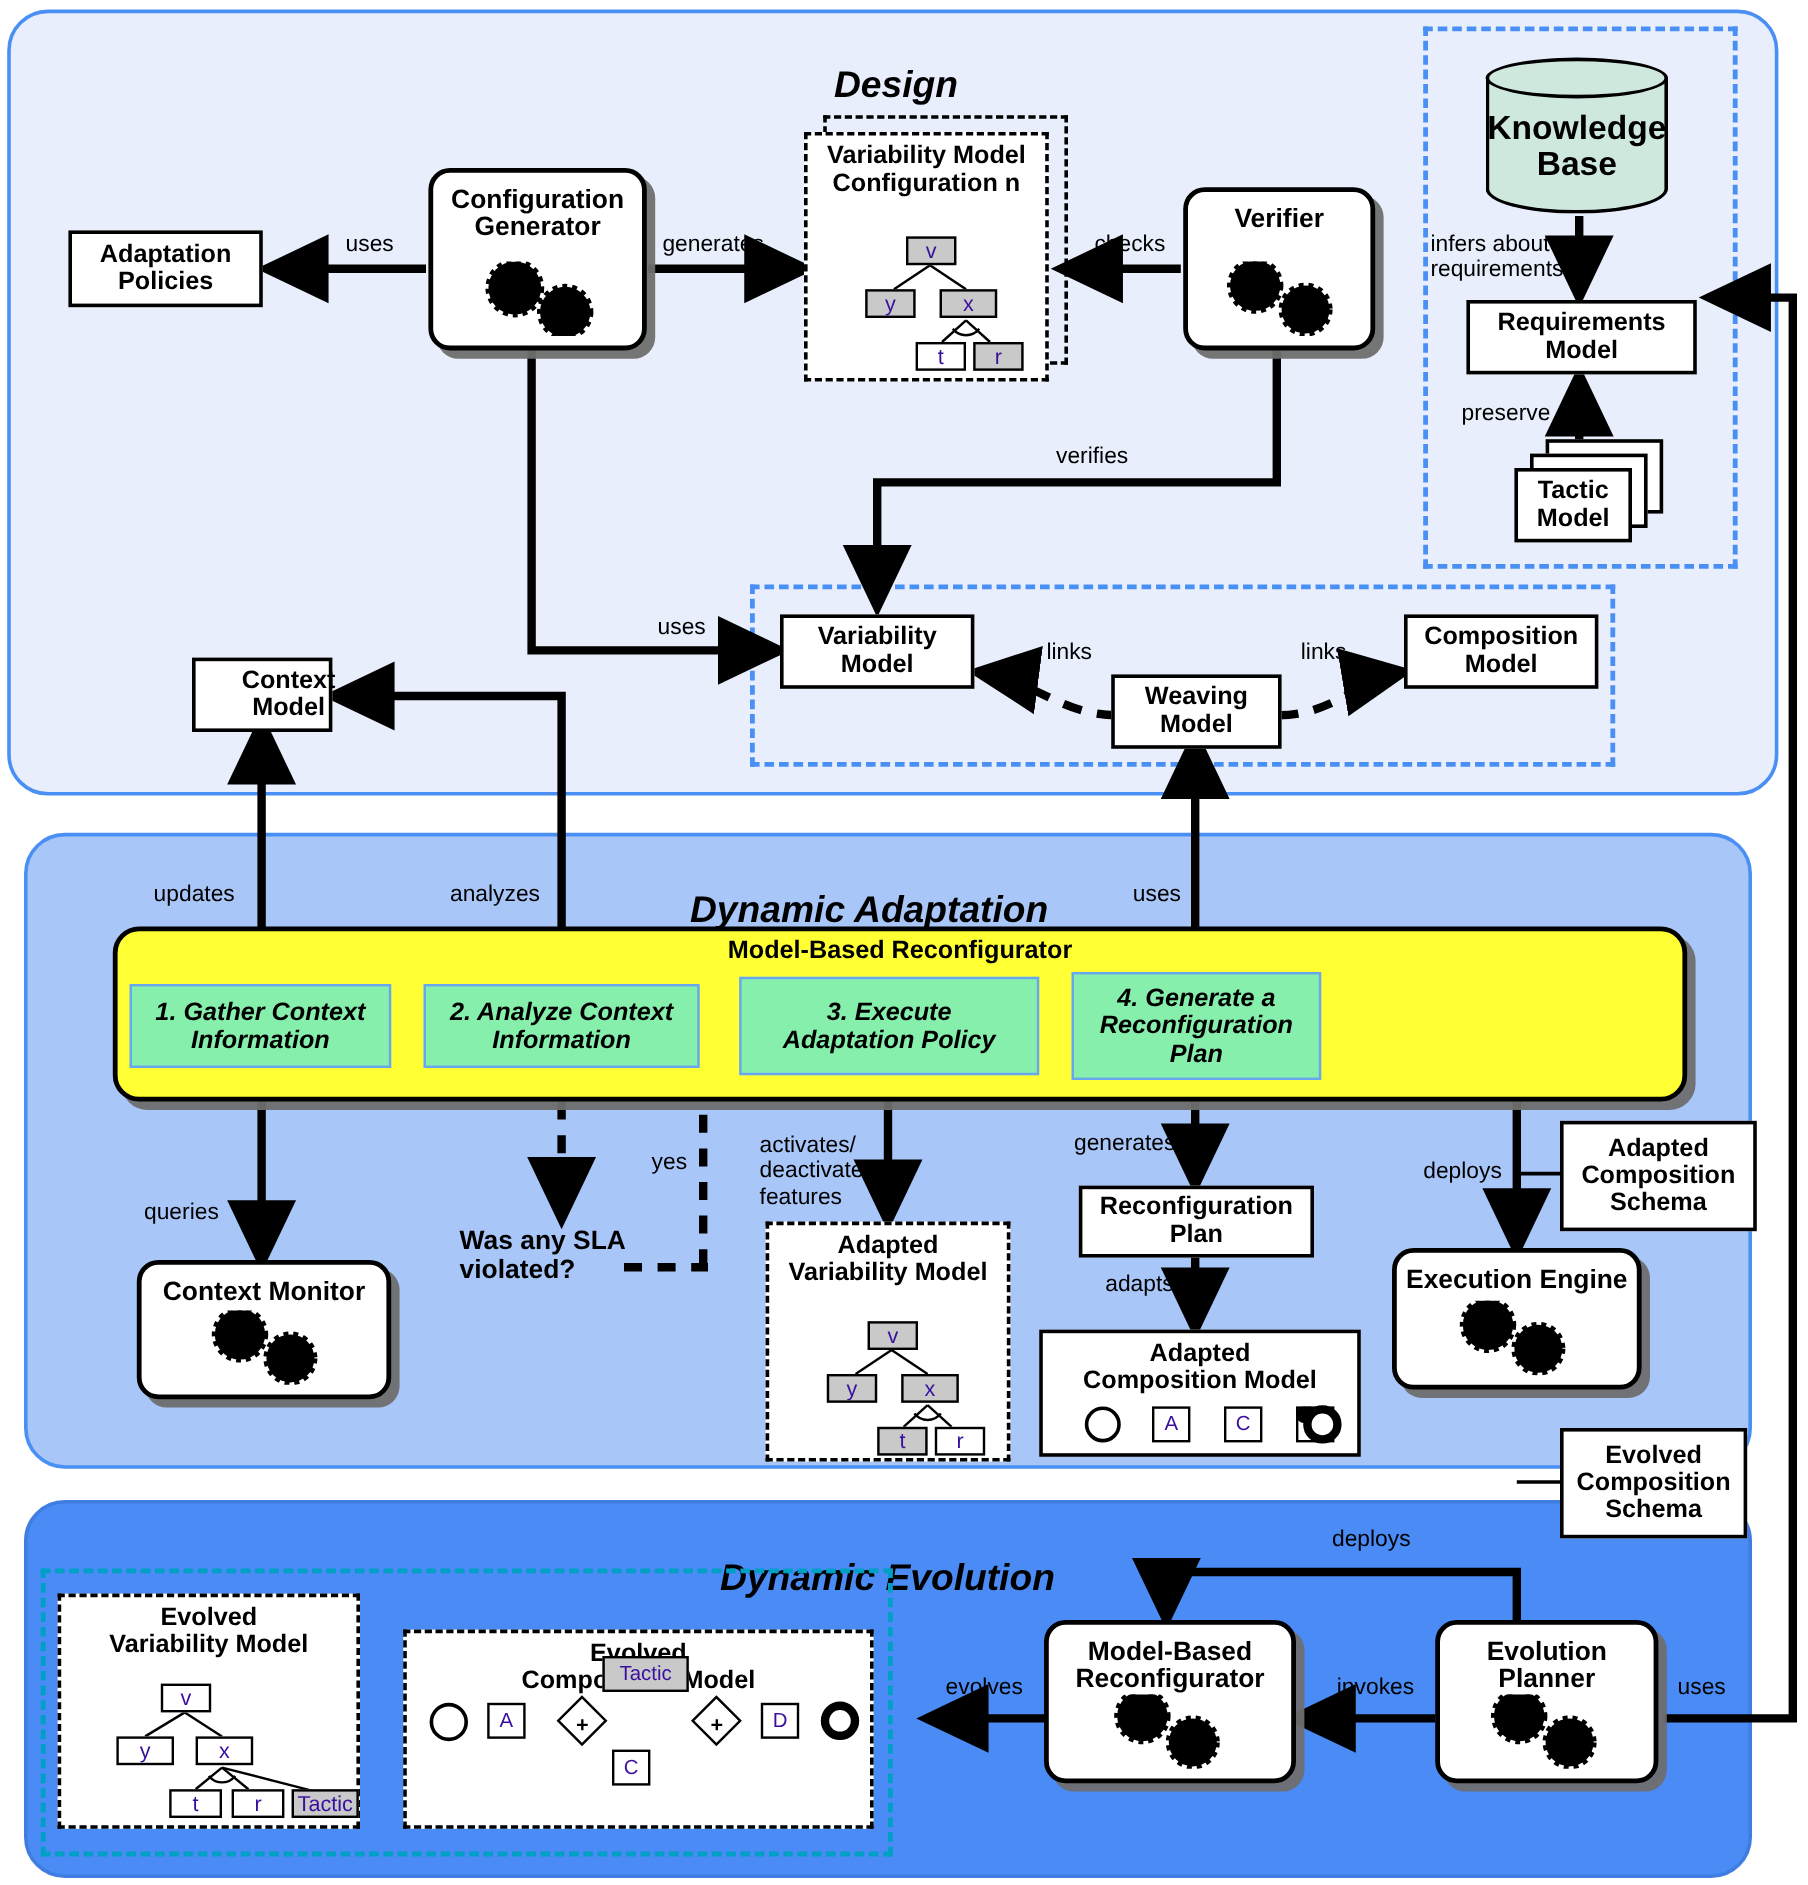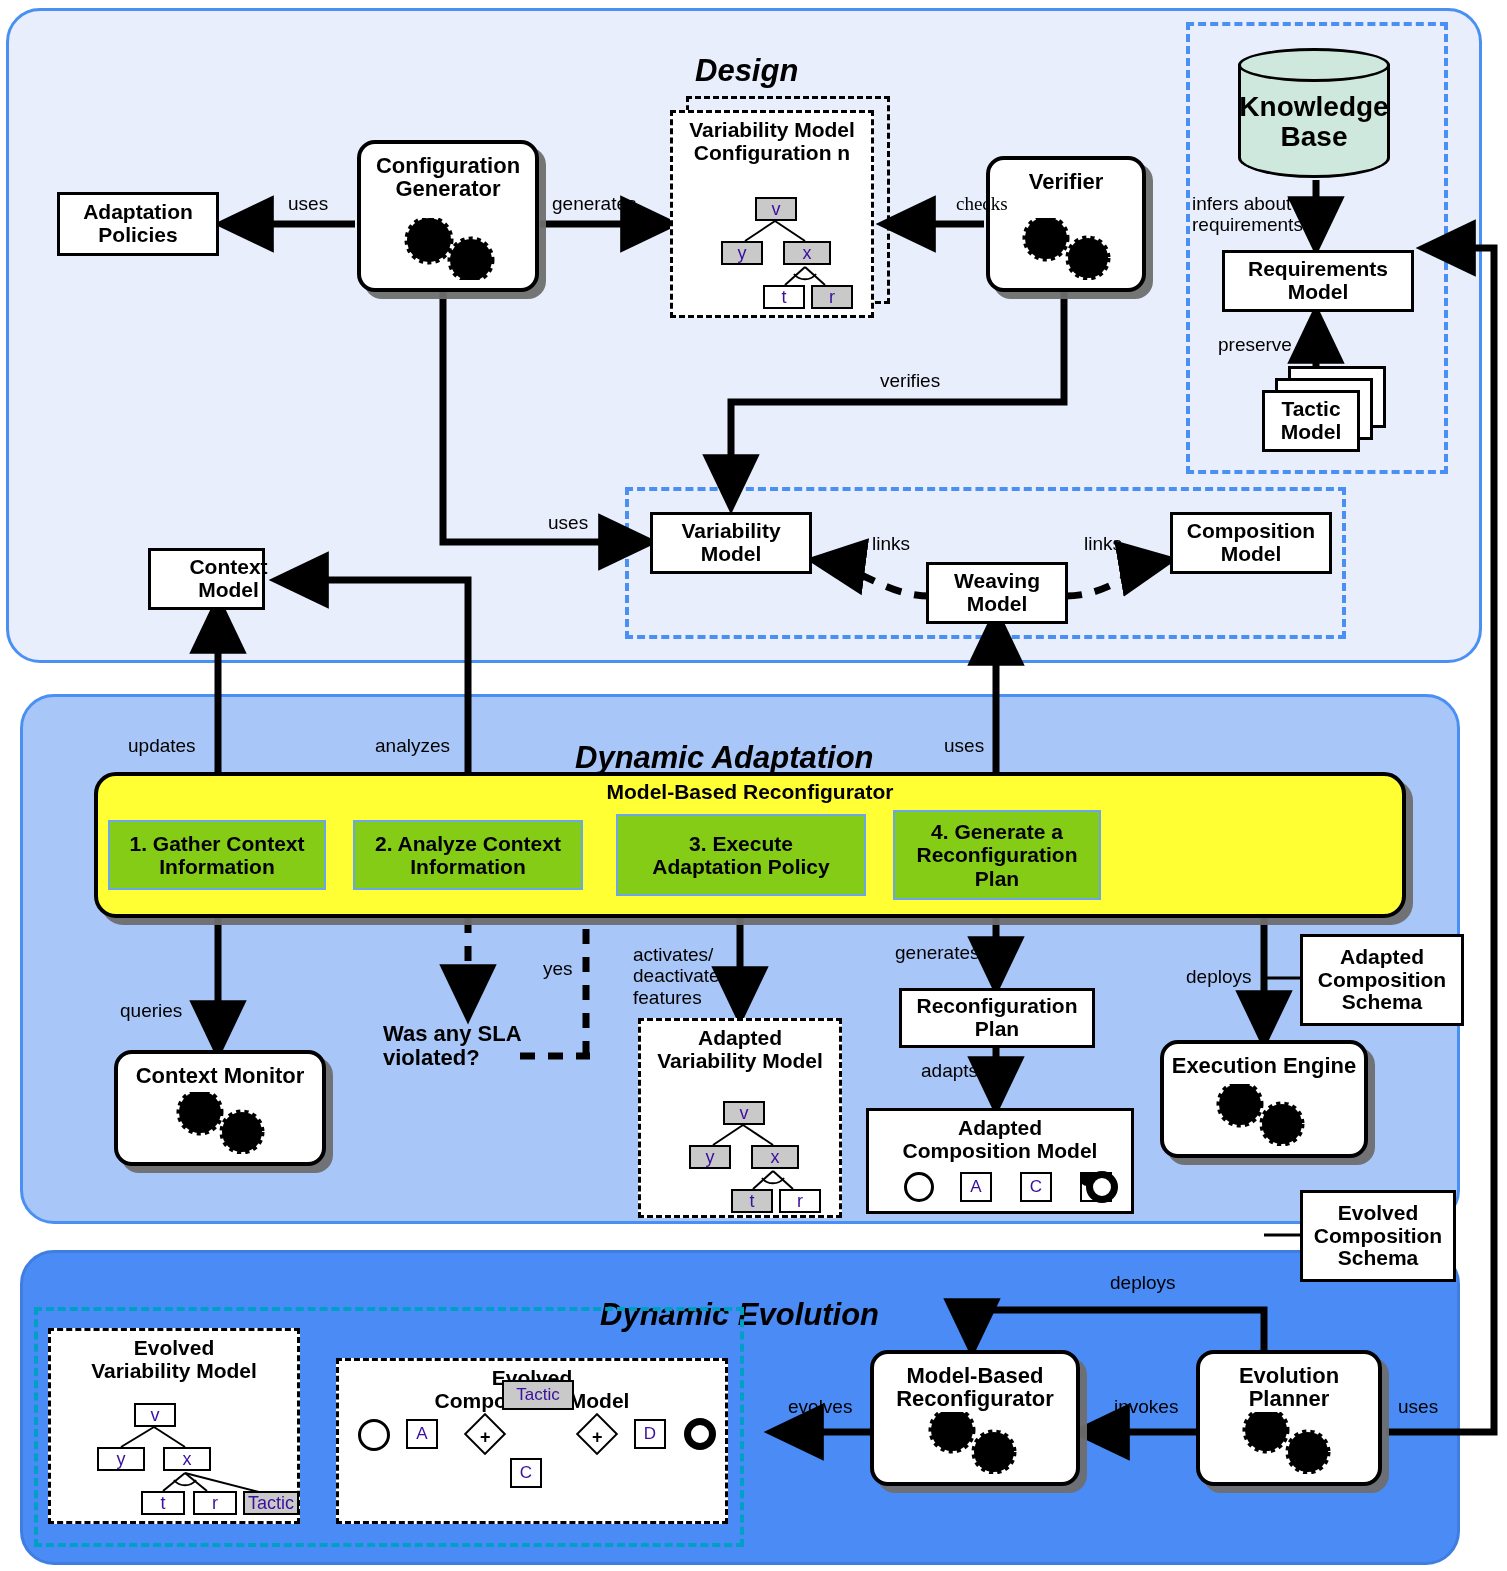--- a/index.html
+++ b/index.html
@@ -66,23 +66,23 @@
 
   
   .stack{position:absolute;}
   .stack .sh{position:absolute;background:#fff;border:3px solid #000;box-sizing:border-box;}
 
   
   .yellow{position:absolute;box-sizing:border-box;background:#ffff33;border:4px solid #000;
           border-radius:22px;box-shadow:7px 7px 0 0 rgba(110,110,110,.95);}
   .yellow-title{position:absolute;left:0;right:0;top:8px;text-align:center;font-weight:bold;
                 font-size:21px;}
-  .step{position:absolute;box-sizing:border-box;background:#84cc16;border:2px solid #6aa6f0;
+  .step{position:absolute;box-sizing:border-box;background:#86efac;border:2px solid #6aa6f0;
         display:flex;align-items:center;justify-content:center;text-align:center;
-        font-weight:bold;font-size:21px;line-height:1.1;color:#000;}
+        font-weight:bold;font-size:21px;line-height:1.1;color:#000;font-style:italic;}
   .plainlabel{position:absolute;font-weight:bold;font-size:22px;line-height:1.1;text-align:left;}
 </style>
 </head>
 <body>
 
 <div id="stage">
 
   <div class="band band-design" style="left:6px;top:8px;width:1476px;height:655px;"></div>
   <div class="band-title" style="left:695px;top:18px;">Design</div>
 
@@ -241,33 +241,33 @@
     <div class="sh" style="left:26px;top:0;width:98px;height:62px;"></div>
     <div class="sh" style="left:13px;top:12px;width:98px;height:62px;"></div>
     <div class="sh" style="left:0;top:24px;width:98px;height:62px;display:flex;align-items:center;
                 justify-content:center;text-align:center;font-weight:bold;font-size:21px;
                 line-height:1.08;">
       <span style="white-space:pre-line;">Tactic
 Model</span>
     </div>
   </div>
 
-  <div class="box" style="left:148px;top:548px;width:117px;height:62px;white-space:pre-line;padding-left:44px;">Context
+  <div class="box" style="left:160px;top:548px;width:117px;height:62px;white-space:pre-line;padding-left:44px;">Context
 Model</div>
 
   <div class="box" style="left:650px;top:512px;width:162px;height:62px;white-space:pre-line;">Variability
 Model</div>
   <div class="box" style="left:926px;top:562px;width:142px;height:62px;white-space:pre-line;">Weaving
 Model</div>
   <div class="box" style="left:1170px;top:512px;width:162px;height:62px;white-space:pre-line;">Composition
 Model</div>
 
   <div class="elab" style="left:288px;top:193px;">uses</div>
   <div class="elab" style="left:552px;top:193px;">generates</div>
-  <div class="elab" style="left:956px;top:193px;font-family:Liberation Serif, serif;">checks</div>
+  <div class="elab" style="left:912px;top:193px;">checks</div>
   <div class="elab" style="left:1192px;top:193px;text-align:left;">infers about
 requirements</div>
   <div class="elab" style="left:1218px;top:334px;">preserve</div>
   <div class="elab" style="left:880px;top:370px;">verifies</div>
   <div class="elab" style="left:548px;top:512px;">uses</div>
   <div class="elab" style="left:872px;top:533px;">links</div>
   <div class="elab" style="left:1084px;top:533px;">links</div>
 
   <div class="yellow" style="left:94px;top:772px;width:1312px;height:146px;"></div>
   <div class="yellow-title" style="left:94px;width:1312px;top:780px;">Model-Based Reconfigurator</div>

